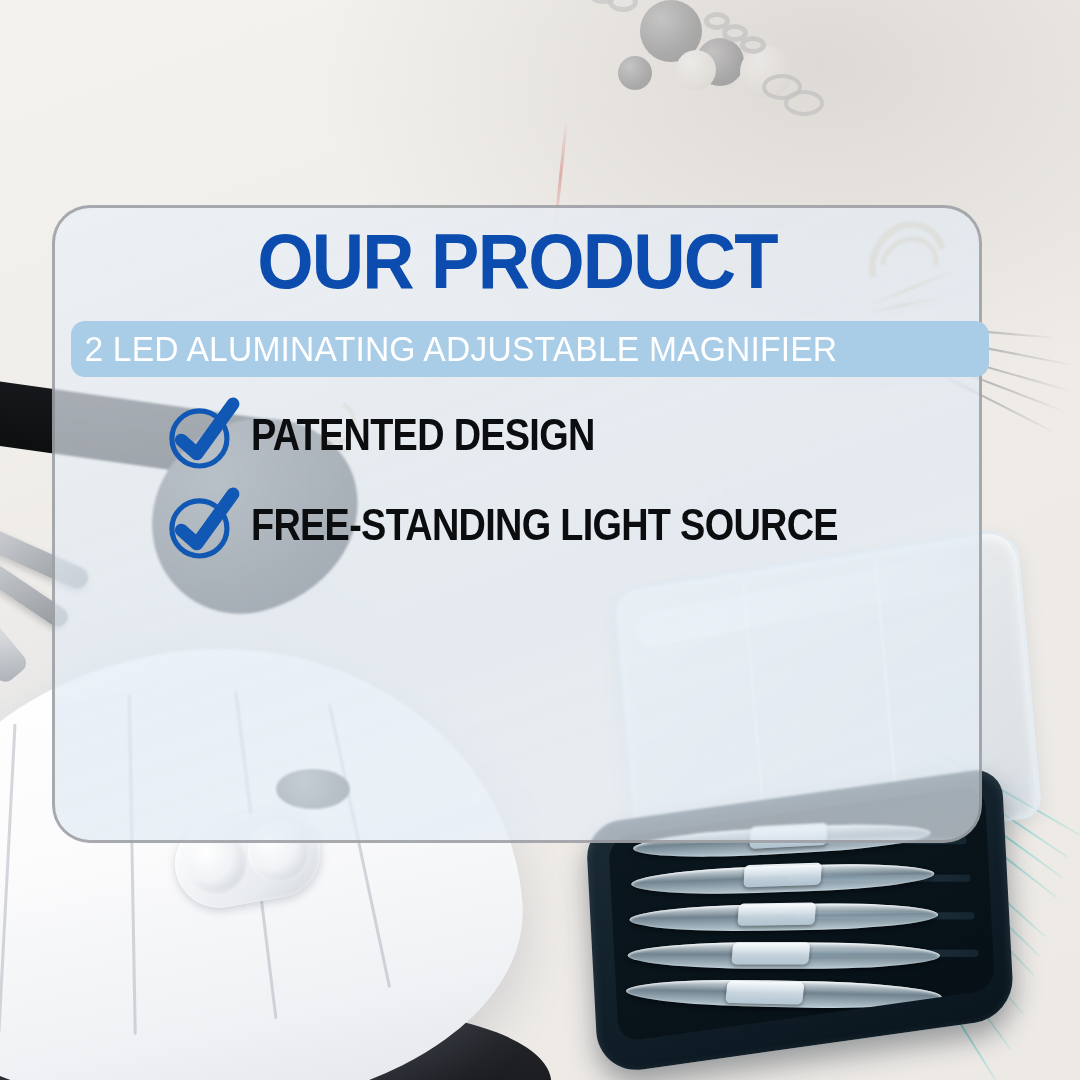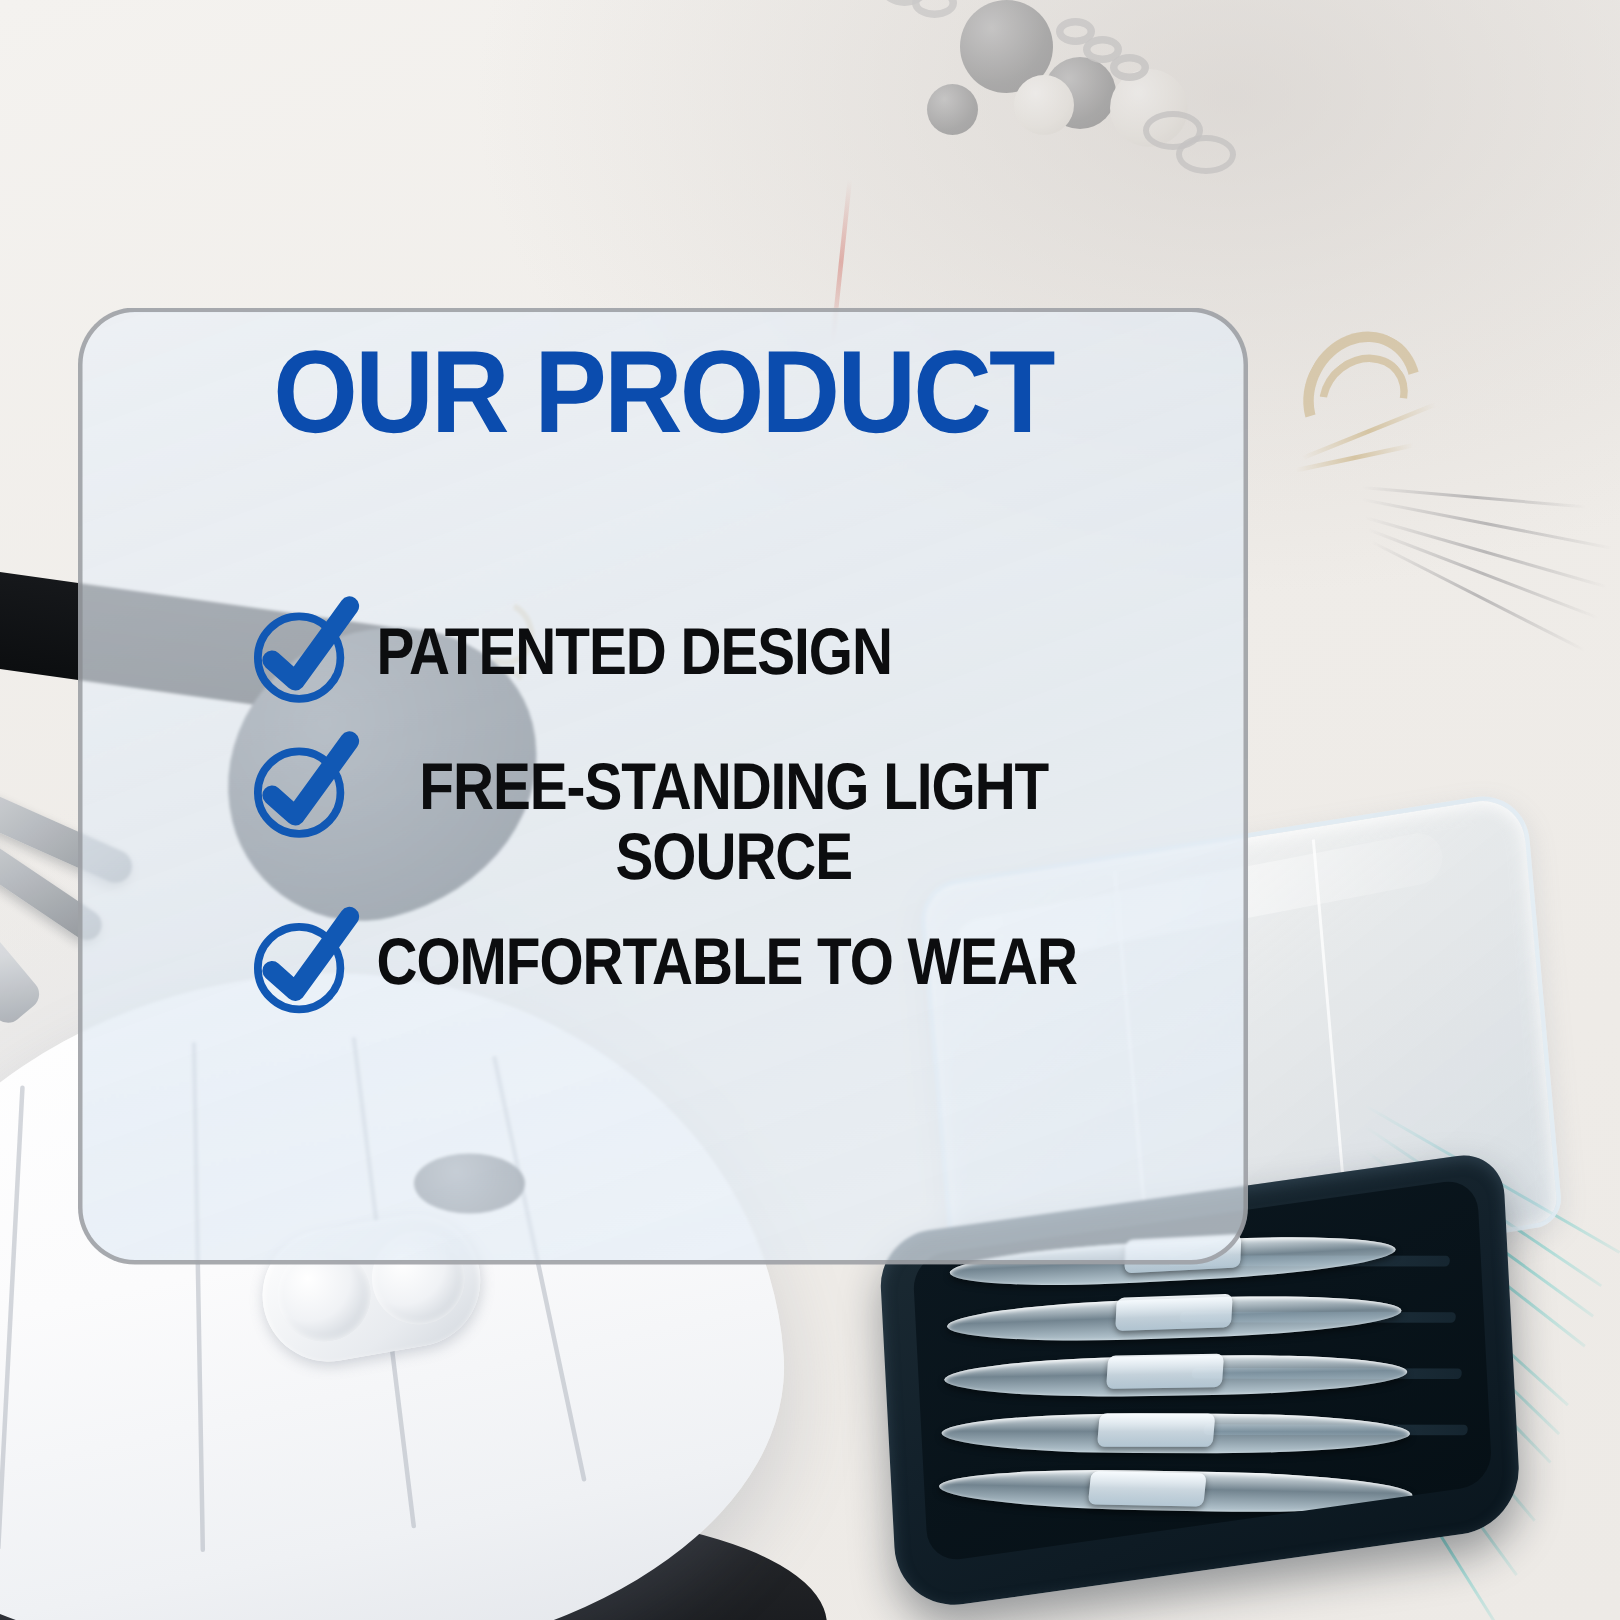--- a/index.html
+++ b/index.html
@@ -250,21 +250,21 @@
     color:#17191C;
     transform:scaleX(.94);
     text-transform:uppercase;
     padding:0 40px;
   }
 
   
   .card {
     position:absolute;
     left:52px; top:205px;
-    width:780px; height:638px;
+    width:930px; height:638px;
     background:linear-gradient(160deg,rgba(233,239,246,.72),rgba(223,233,243,.66) 55%,rgba(230,238,246,.70));
     border:3px solid rgba(140,142,146,.72);
     border-radius:38px;
     backdrop-filter:blur(1px);
     z-index:5;
   }
 
   .our-product {
     position:absolute;
     left:0; right:0; top:14px;
@@ -447,44 +447,40 @@
         </div>
       </div>
     </div>
   </div>
 
 
   <div class="card">
 
     <div class="our-product">OUR PRODUCT</div>
 
+    <div class="tagline-bar">
+      <span class="tagline-text">2 LED ALUMINATING ADJUSTABLE MAGNIFIER</span>
+    </div>
 
     <div class="features">
 
       <div class="feature">
         <svg class="check-icon" viewBox="0 0 100 100">
           <circle cx="47" cy="54" r="32" fill="none" stroke="#1158B4" stroke-width="6"></circle>
           <path d="M26 56 L44 72 L86 14" fill="none" stroke="#1158B4" stroke-width="15" stroke-linecap="round" stroke-linejoin="round"></path>
         </svg>
         <div class="feature-text">PATENTED DESIGN</div>
       </div>
 
       <div class="feature">
         <svg class="check-icon" viewBox="0 0 100 100">
           <circle cx="47" cy="54" r="32" fill="none" stroke="#1158B4" stroke-width="6"></circle>
           <path d="M26 56 L44 72 L86 14" fill="none" stroke="#1158B4" stroke-width="15" stroke-linecap="round" stroke-linejoin="round"></path>
         </svg>
         <div class="feature-text">FREE-STANDING LIGHT SOURCE</div>
       </div>
 
 
-      <div class="feature">
-        <svg class="check-icon" viewBox="0 0 100 100">
-          <circle cx="47" cy="54" r="32" fill="none" stroke="#1158B4" stroke-width="6"></circle>
-          <path d="M26 56 L44 72 L86 14" fill="none" stroke="#1158B4" stroke-width="15" stroke-linecap="round" stroke-linejoin="round"></path>
-        </svg>
-        <div class="feature-text">COMFORTABLE TO WEAR</div>
-      </div>
 
     </div>
   </div>
 
 </div>
 
 </body></html>

